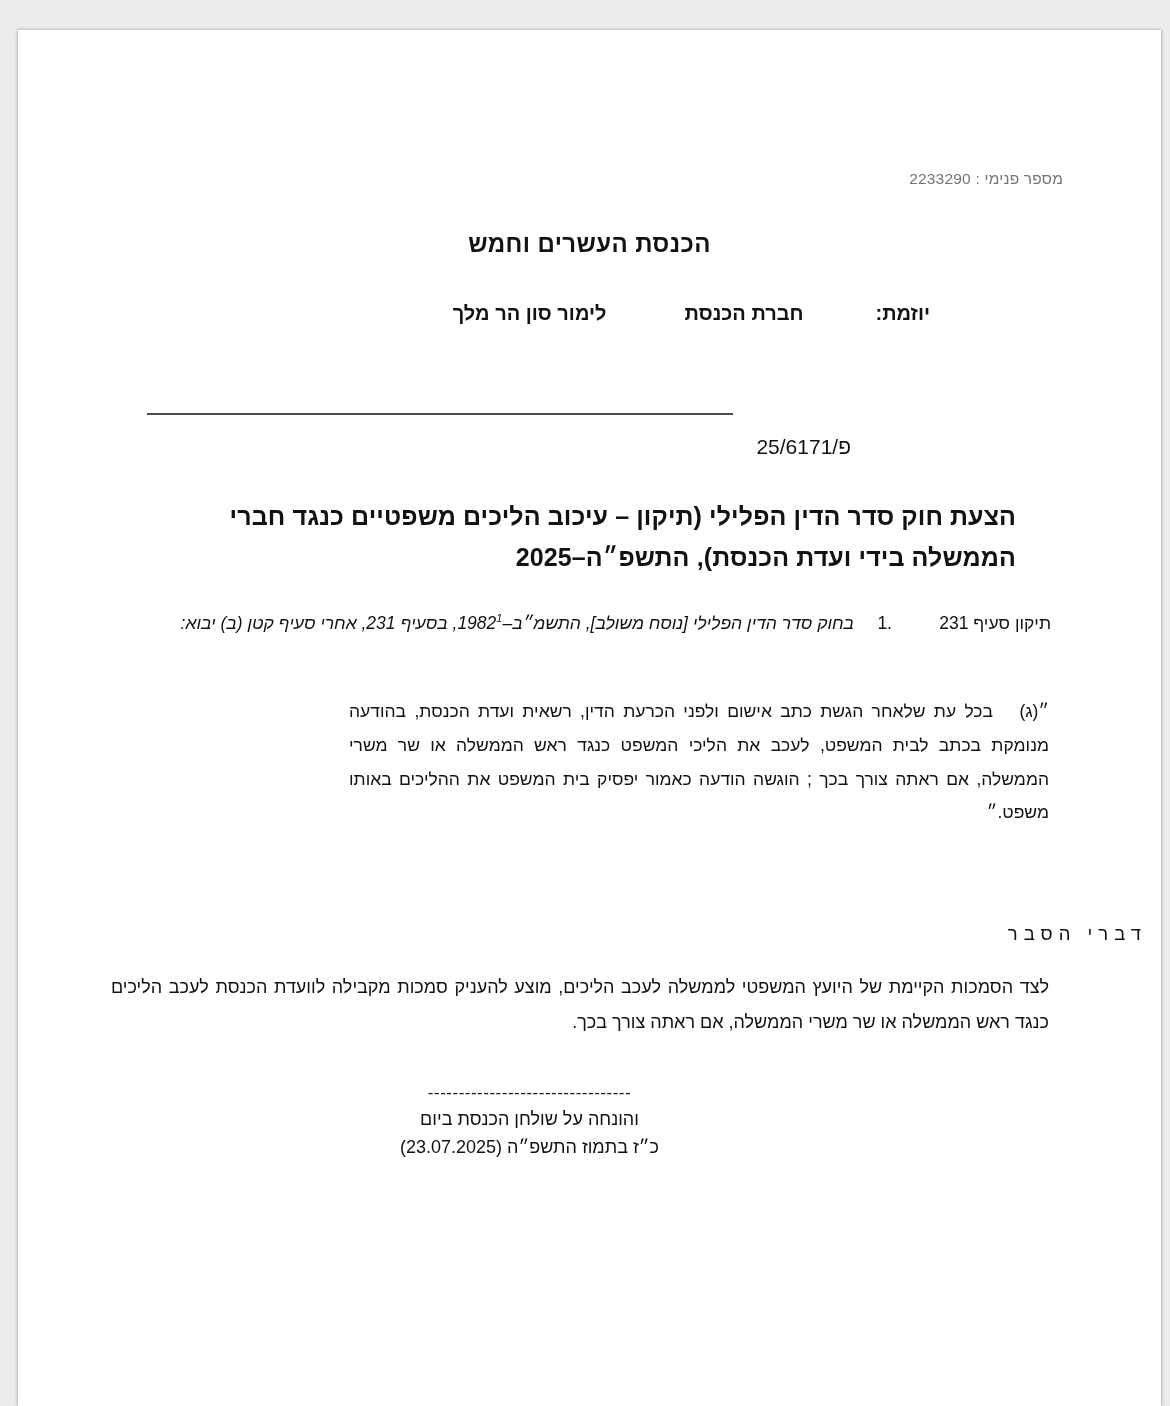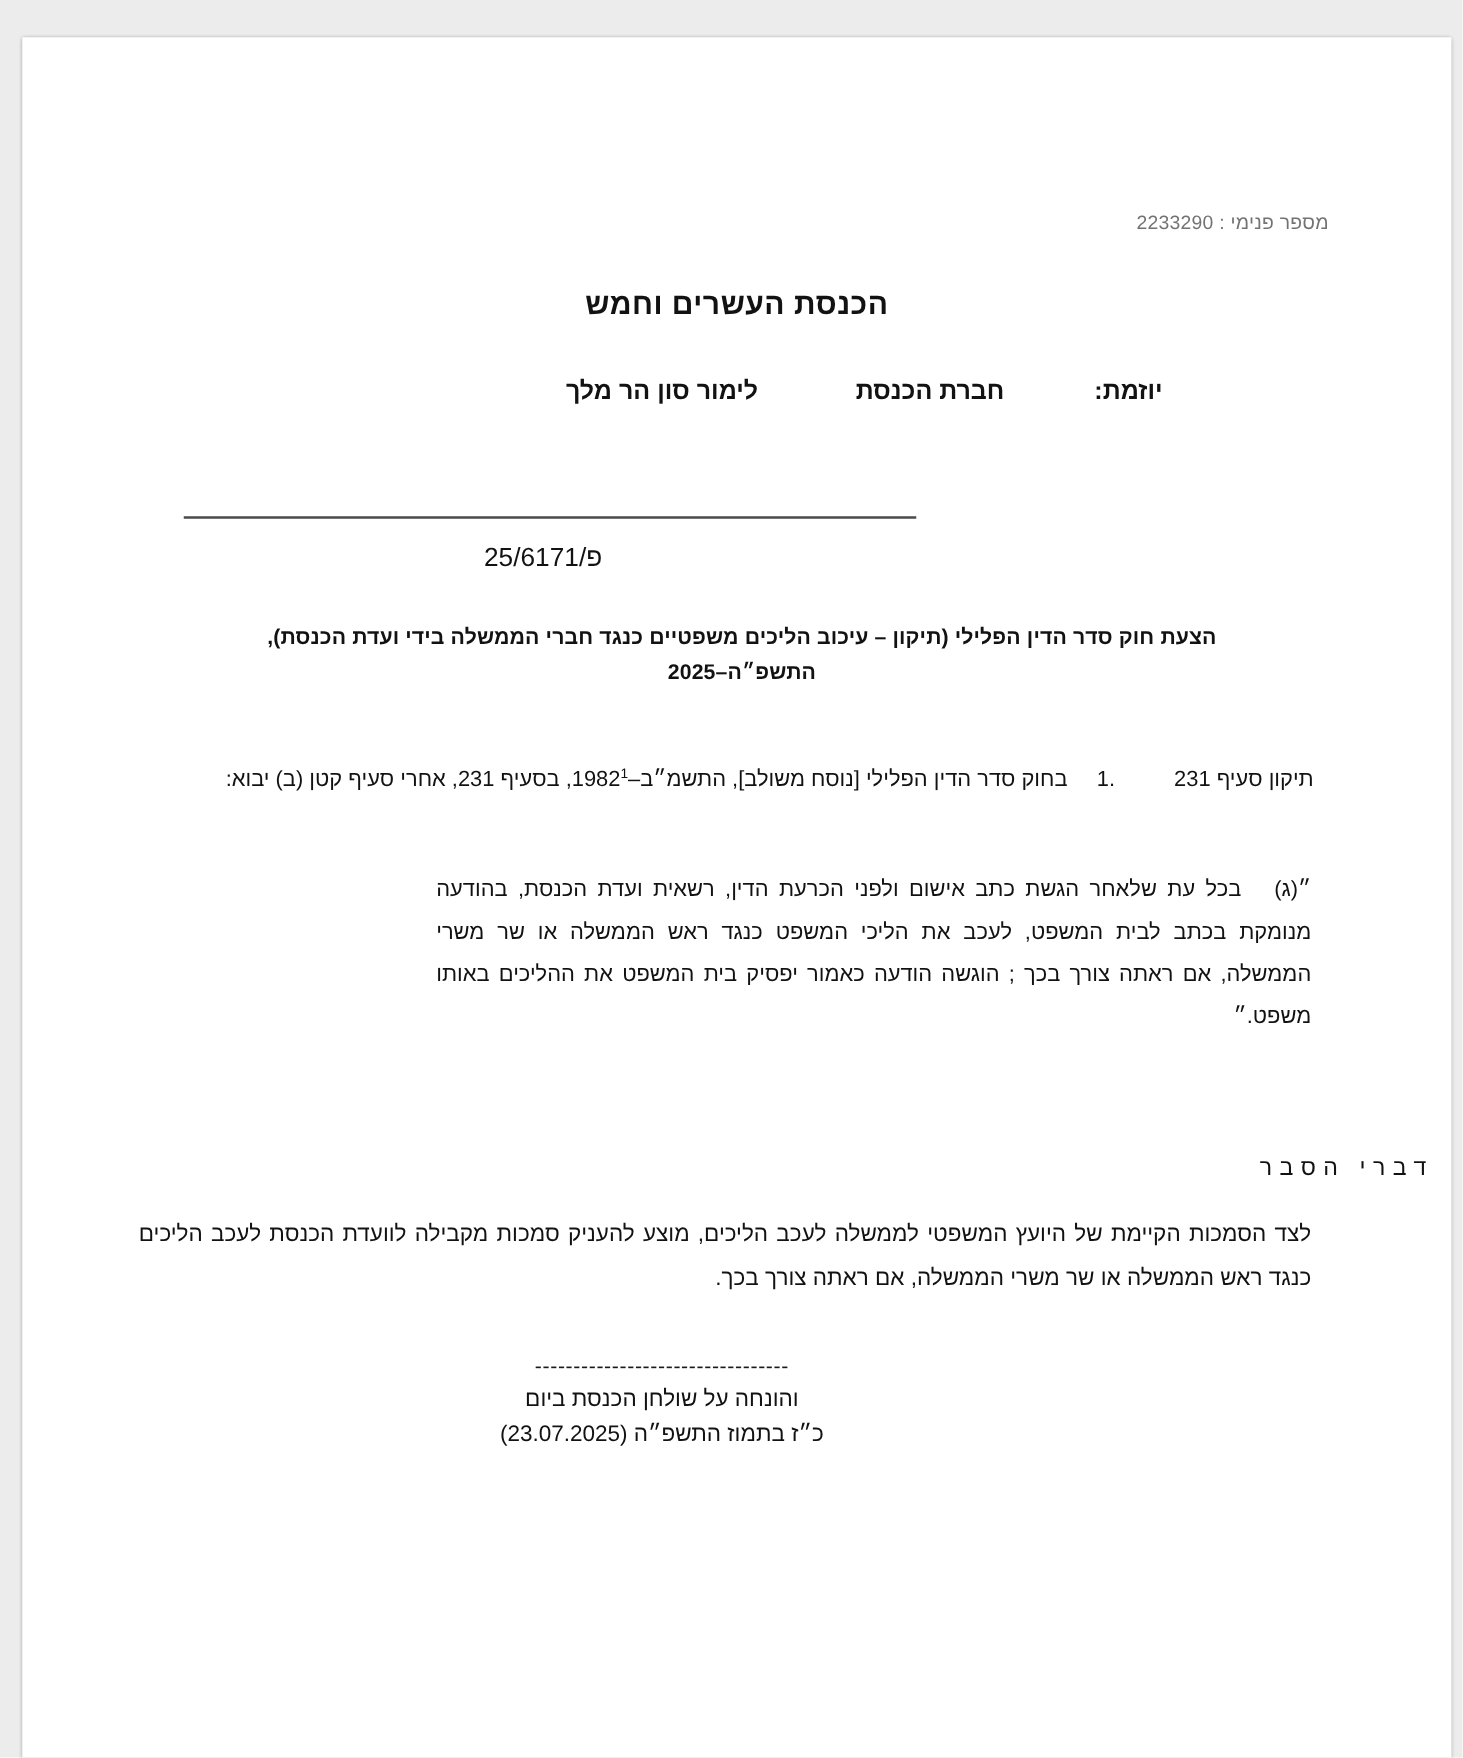--- a/index.html
+++ b/index.html
@@ -90,34 +90,34 @@
     height: 0;
     border-top: 2px solid #4b4b4b;
   }
 
   
   .bill-id {
     position: absolute;
     top: 405px;
     right: 0;
     left: 0;
-    text-align: center;
+    text-align: right;
     font-size: 21px;
     direction: ltr;
     padding-right: 310px;
   }
 
   
   .bill-title {
     position: absolute;
     top: 466px;
     right: 145px;
     width: 845px;
-    text-align: center;
-    font-size: 17px;
+    text-align: right;
+    font-size: 25px;
     font-weight: bold;
     line-height: 1.62;
     letter-spacing: 0.1px;
   }
 
   
   .clause {
     position: absolute;
     top: 578px;
     right: 110px;
@@ -143,20 +143,21 @@
     direction: ltr;
     padding-right: 14px;
     box-sizing: border-box;
   }
   .clause-body {
     flex: 1 1 auto;
     font-size: 17.5px;
     line-height: 1.72;
     text-align: justify;
     text-align-last: right;
+    font-style: italic;
   }
   .clause-body .footnote-ref {
     font-size: 11px;
     vertical-align: super;
     line-height: 0;
   }
 
   
   .quoted-block {
     position: absolute;

